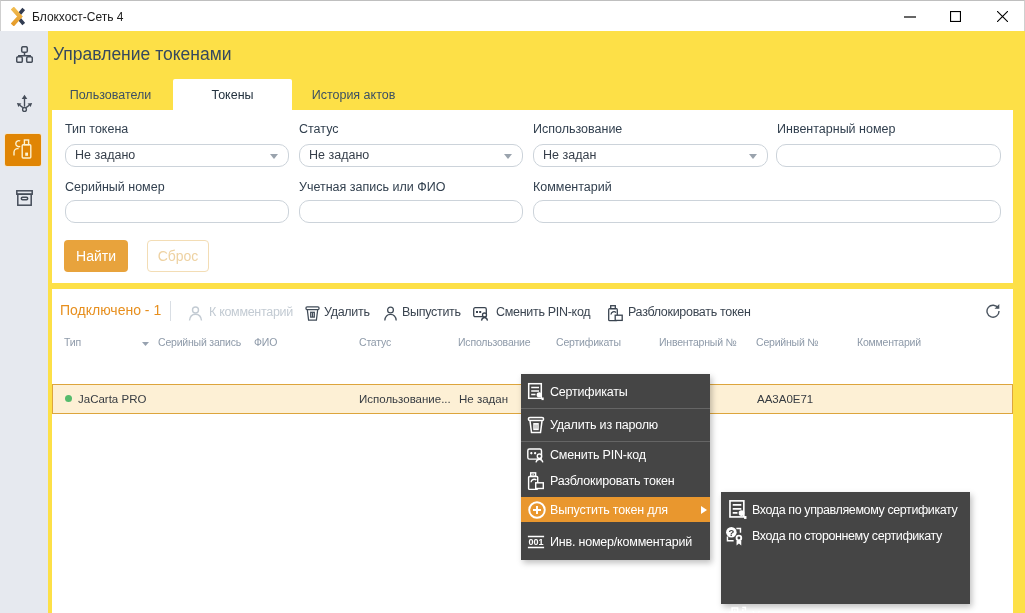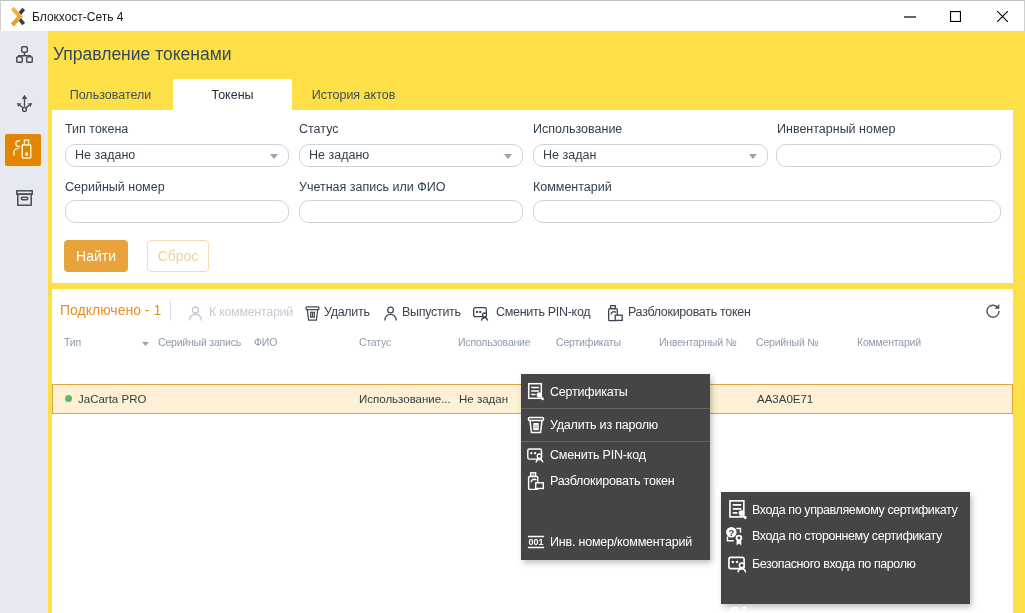--- a/index.html
+++ b/index.html
@@ -290,20 +290,28 @@
         <g fill="none" stroke="#fff" stroke-width="1.5">
           <rect x="1.7" y="4.7" width="9.6" height="13.6" rx="1"></rect>
           <rect x="3.9" y="0.9" width="5.2" height="3.6"></rect>
           <path d="M5.9 2.7 H7"></path>
           <path d="M4.3 10.8 A3.4 3.4 0 0 1 9.9 8.5"></path>
           <rect x="9.2" y="11.4" width="8" height="6" fill="#454545"></rect>
         </g>
       </svg>
       <span class="mtxt">Разблокировать токен</span>
     </div>
+    <div class="mi" id="mi5" style="top:123px; height:25px;">
+      <svg class="mico" style="left:7px;" viewBox="0 0 13 13" width="13" height="13">
+        <circle cx="6.5" cy="6.5" r="5.6" fill="none" stroke="#fff" stroke-width="1.4"></circle>
+        <path d="M6.5 3.6 V9.4 M3.6 6.5 H9.4" stroke="#fff" stroke-width="1.4"></path>
+      </svg>
+      <span class="mtxt">Выпустить токен для</span>
+      <span class="arrow"></span>
+    </div>
     <div class="mi" style="top:150px; height:36px;">
       <svg class="mico" viewBox="0 0 20 18" width="20" height="18">
         <path d="M1 2.8 H19 M1 15.2 H19" stroke="#fff" stroke-width="1.6"></path>
         <text x="10" y="12.6" font-family="Liberation Sans, sans-serif" font-size="10" font-weight="bold" fill="#fff" text-anchor="middle">001</text>
       </svg>
       <span class="mtxt">Инв. номер/комментарий</span>
     </div>
   </div>
 
   <div id="submenu">
@@ -322,31 +330,20 @@
       <svg class="mico" style="left:4px;" viewBox="0 0 22 22" width="22" height="22">
         <path d="M2.7 11.5 V16.3 H9.5" fill="none" stroke="#fff" stroke-width="1.6"></path>
         <path d="M12.5 2.8 H17 V7.5" fill="none" stroke="#fff" stroke-width="1.6"></path>
         <circle cx="7" cy="6.8" r="5.8" fill="#fff"></circle>
         <text x="7" y="10.6" font-family="Liberation Sans, sans-serif" font-size="10.5" font-weight="bold" fill="#454545" text-anchor="middle">?</text>
         <circle cx="15.3" cy="13.2" r="2.6" fill="none" stroke="#fff" stroke-width="2"></circle>
         <path d="M12.7 16.6 H17.9 V21.4 L15.3 19.2 L12.7 21.4 Z" fill="#fff"></path>
       </svg>
       <span class="mtxt">Входа по стороннему сертификату</span>
     </div>
-    <div class="si" style="top:58px;">
-      <svg class="mico" viewBox="0 0 20 17" width="20" height="17">
-        <g fill="none" stroke="#fff" stroke-width="1.6">
-          <rect x="0.9" y="1.9" width="15.2" height="11.2" rx="1.8"></rect>
-        </g>
-        <path d="M4.2 5.5 l1.2 2 M5.4 5.5 l-1.2 2 M3.6 6.5 h2.4 M8.4 5.5 l1.2 2 M9.6 5.5 l-1.2 2 M7.8 6.5 h2.4" stroke="#fff" stroke-width="1.3"></path>
-        <circle cx="13.8" cy="9.8" r="2.4" fill="#454545" stroke="#fff" stroke-width="1.5"></circle>
-        <path d="M10 16.8 C10.6 13.5 12.5 13.2 13.8 13.2 C15.1 13.2 17 13.5 17.6 16.8" fill="none" stroke="#fff" stroke-width="1.5"></path>
-      </svg>
-      <span class="mtxt">Безопасного входа по паролю</span>
-    </div>
     <div class="si" style="top:84.5px;margin-top:26px;">
       <svg class="mico" viewBox="0 0 19 20" width="19" height="20">
         <g fill="none" stroke="#fff" stroke-width="1.5">
           <rect x="1.7" y="6.7" width="10.6" height="12.6"></rect>
           <rect x="3.9" y="2.4" width="5.2" height="4.3"></rect>
           <path d="M5.9 4.5 H7"></path>
           <path d="M13.5 2 H16.5 V4.8 M16.5 8 V17 H14"></path>
           <rect x="13.3" y="3.5" width="1.6" height="1.6" fill="#fff" stroke="none"></rect>
         </g>
       </svg>

